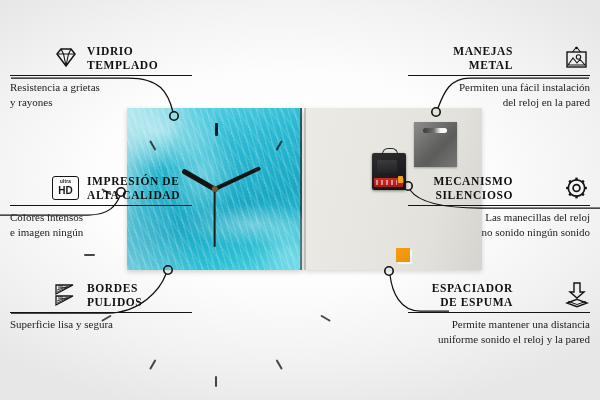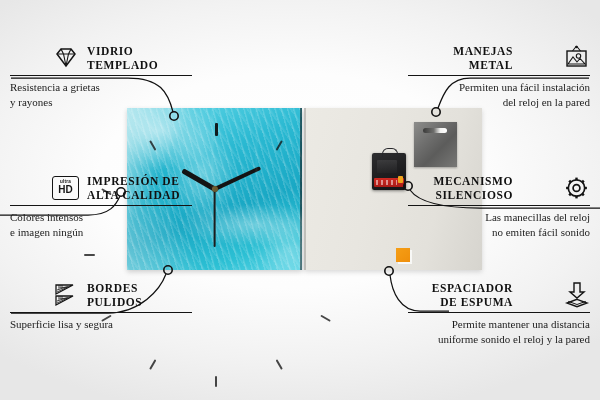--- a/index.html
+++ b/index.html
@@ -217,20 +217,21 @@
   
   .callout {
     position: absolute;
     width: 182px;
   }
   .callout.left  { text-align: left;  }
   .callout.right { text-align: right; }
 
   .callout-head {
     display: flex;
+    align-items: center;
     gap: 8px;
     margin-bottom: 3px;
   }
   .callout.right .callout-head { justify-content: flex-end; }
 
   .callout-title {
     font-family: "Liberation Serif", serif;
     font-size: 11.5px;
     font-weight: bold;
     letter-spacing: 0.6px;
@@ -469,21 +470,21 @@
             <path d="M18.9 18.4 l1.9 1.9"></path>
             <path d="M20.8 5.7 l-1.9 1.9"></path>
             <path d="M8.1 18.4 l-1.9 1.9"></path>
           </g>
         </svg>
       </span>
     </div>
     <div class="callout-rule"></div>
     <div class="callout-desc">
       <span>Las manecillas del reloj</span><br>
-      <span>no emiten fácil sonido</span>
+      <span>no sonido ningún sonido</span>
     </div>
   </div>
 
   <div class="callout right" id="callout-espaciador">
     <div class="callout-head">
       <span class="callout-title">
         <span>ESPACIADOR</span><br>
         <span>DE ESPUMA</span>
       </span>
       <span class="icon-box">

